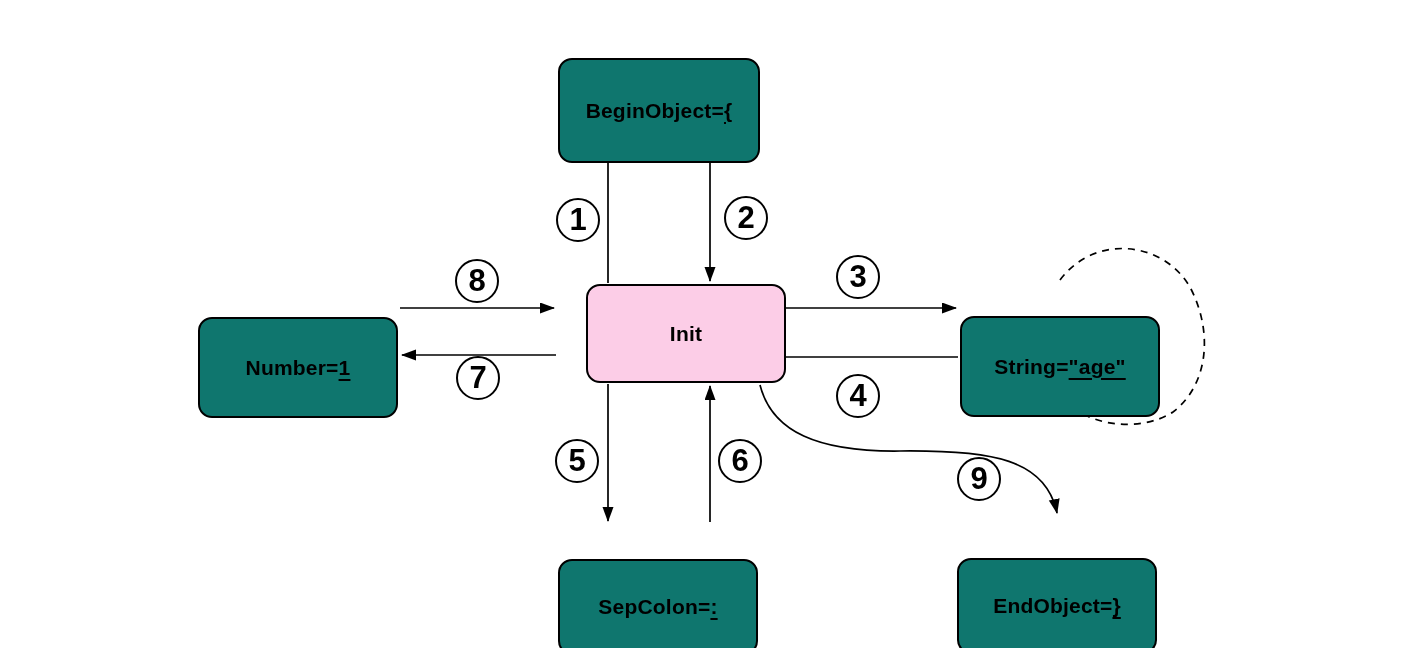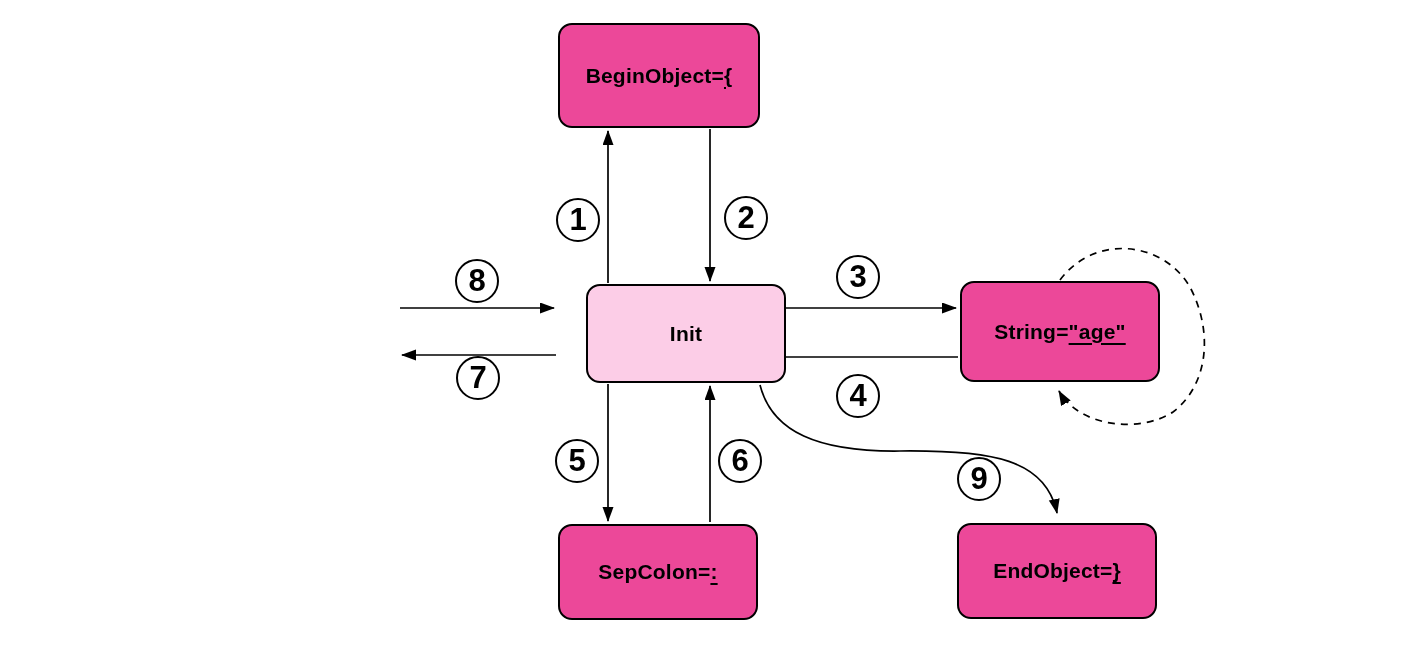--- a/index.html
+++ b/index.html
@@ -23,21 +23,21 @@
     border-radius: 14px;
     display: flex;
     align-items: center;
     justify-content: center;
     font-size: 21px;
     font-weight: 700;
     color: #000000;
     letter-spacing: 0.2px;
     white-space: nowrap;
   }
-  .node-green { background: #ec4899; }
+  .node-green { background: #0f766e; margin-top: 35px; }
   .node-pink  { background: #fccde7; }
   .tok {
     text-decoration: underline;
     text-decoration-thickness: 2px;
     text-underline-offset: 4px;
   }
   .edge-num {
     position: absolute;
     box-sizing: border-box;
     width: 44px; height: 44px;
@@ -84,20 +84,23 @@
 
     <path d="M 760 385 C 772 432 818 452 900 451 C 992 450 1046 459 1057 513" fill="none" stroke="#000000" stroke-width="1.7" marker-end="url(#arrow)"></path>
 
     <path d="M 1060 280 C 1096 232 1166 242 1191 289 C 1214 335 1207 386 1173 412 C 1141 433 1080 428 1059 391" fill="none" stroke="#000000" stroke-width="1.7" stroke-dasharray="7 6" marker-end="url(#arrow)"></path>
   </svg>
 
   <div class="node node-green" style="left:558px; top:23px; width:202px; height:105px;">
     <span><span>BeginObject=</span><span class="tok">{</span></span>
   </div>
 
+  <div class="node node-green" style="left:198px; top:282px; width:200px; height:101px;">
+    <span><span>Number=</span><span class="tok">1</span></span>
+  </div>
 
   <div class="node node-pink" style="left:558px; top:284px; width:200px; height:99px;margin-left:28px;">
     <span>Init</span>
   </div>
 
   <div class="node node-green" style="left:960px; top:281px; width:200px; height:101px;">
     <span><span>String=</span><span class="tok">"age"</span></span>
   </div>
 
   <div class="node node-green" style="left:558px; top:524px; width:200px; height:96px;">

